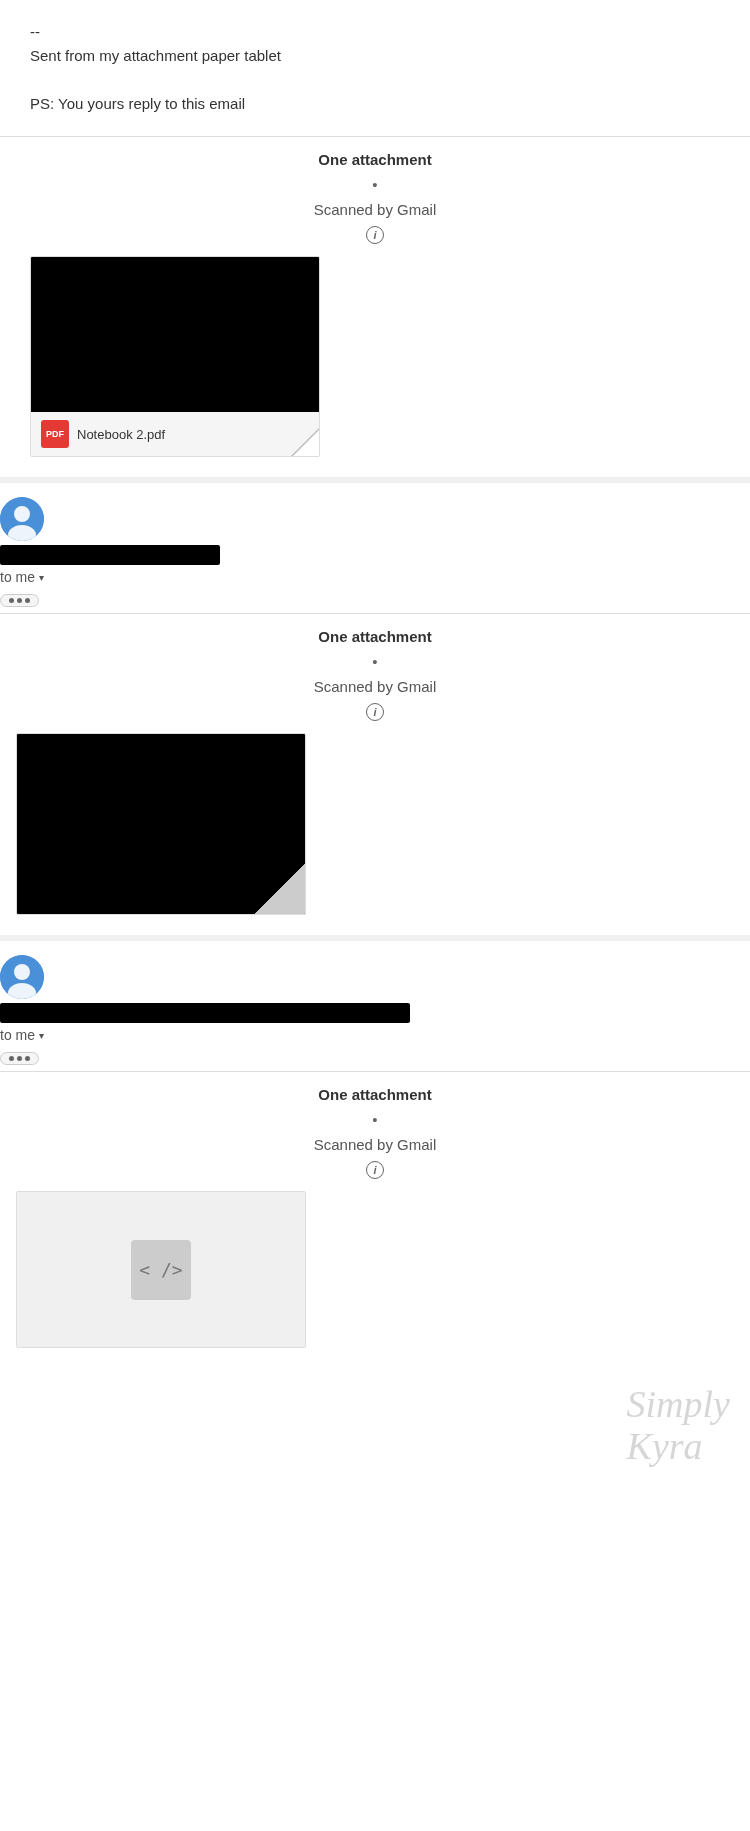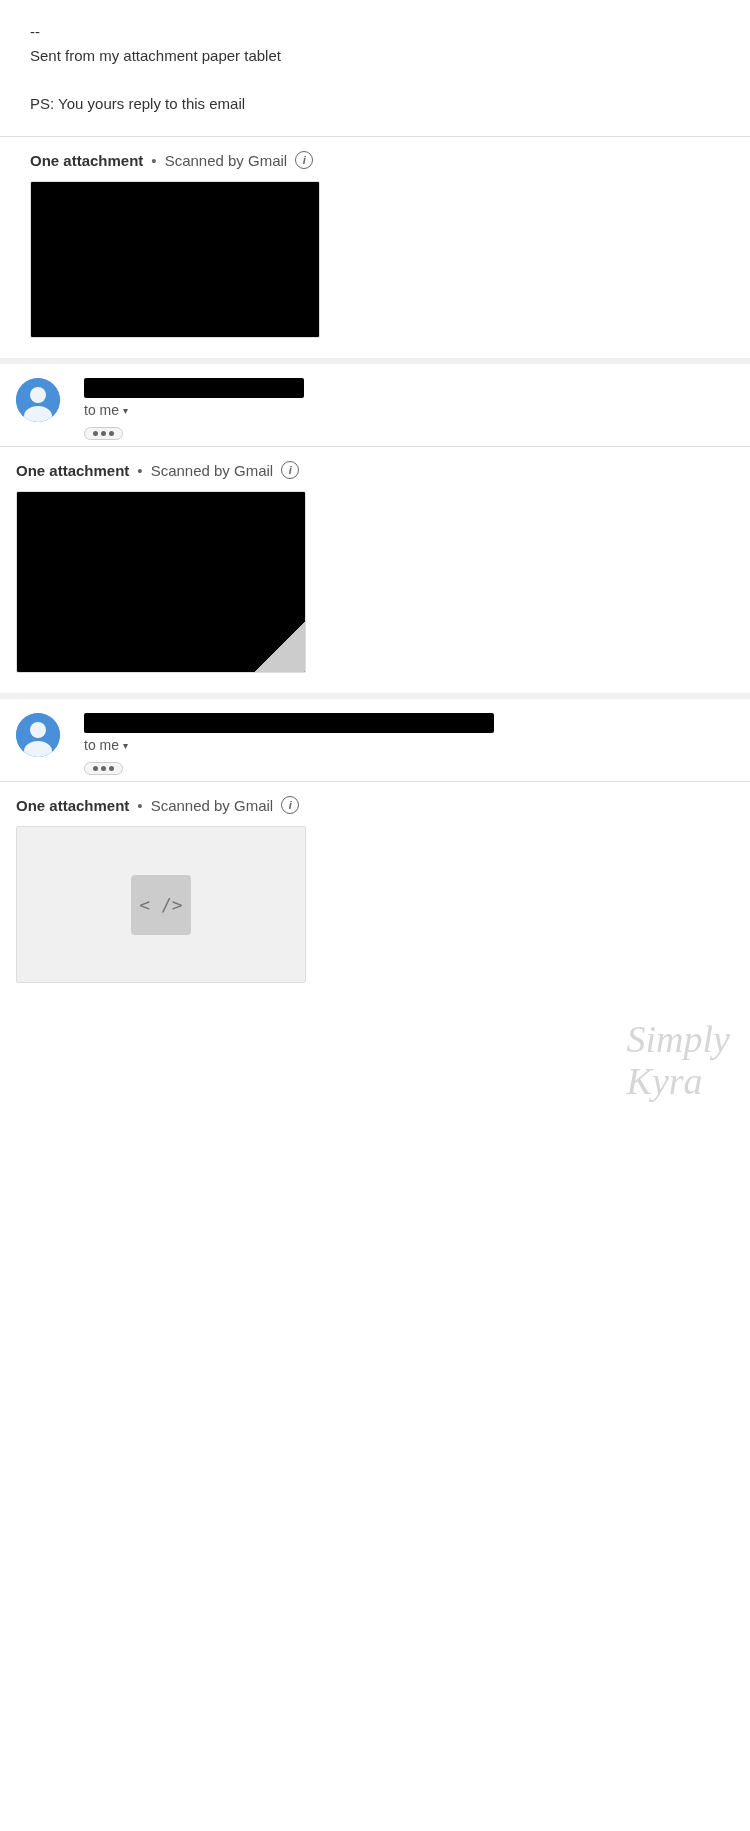--- a/index.html
+++ b/index.html
@@ -37,20 +37,21 @@
     .attachment-section {
       padding: 14px 30px 20px 30px;
       background: #fff;
     }
 
     .attachment-header {
       display: flex;
       align-items: center;
       gap: 8px;
       margin-bottom: 12px;
+      flex-direction: column;
     }
 
     .attachment-title {
       font-weight: bold;
       font-size: 15px;
       color: #333;
     }
 
     .attachment-dot {
       color: #666;
@@ -145,22 +146,23 @@
 
     
     .thread-item {
       background: #fff;
       border-top: 6px solid #f0f0f0;
     }
 
     .thread-header {
       display: flex;
       align-items: flex-start;
-      padding: 14px 16px 6px 16px;
-      gap: 24px;
+      padding: 14px 16px 6px 0;
+      gap: 4px;
+      flex-direction: column;
     }
 
     .avatar {
       width: 44px;
       height: 44px;
       border-radius: 50%;
       background: #4a90d9;
       display: flex;
       align-items: center;
       justify-content: center;
@@ -298,20 +300,26 @@
 <div class="attachment-section">
   <div class="attachment-header">
     <span class="attachment-title">One attachment</span>
     <span class="attachment-dot">•</span>
     <span class="scanned-label">Scanned by Gmail</span>
     <span class="info-icon">i</span>
   </div>
 
   <div class="pdf-thumbnail">
     <div class="pdf-preview-black"></div>
+    <div class="pdf-footer">
+      <div class="pdf-icon">PDF</div>
+      <span class="pdf-filename">Notebook 2.pdf</span>
+      <div class="corner-fold"></div>
+      <div class="corner-fold-inner"></div>
+    </div>
   </div>
 </div>
 
 <div class="thread-item">
   <div class="thread-header">
     <div class="avatar">
       <svg viewBox="0 0 44 44" xmlns="http://www.w3.org/2000/svg">
         <circle cx="22" cy="22" r="22" fill="#4a90d9"></circle>
         <circle cx="22" cy="17" r="8" fill="#fff" opacity="0.9"></circle>
         <ellipse cx="22" cy="38" rx="14" ry="10" fill="#fff" opacity="0.9"></ellipse>

